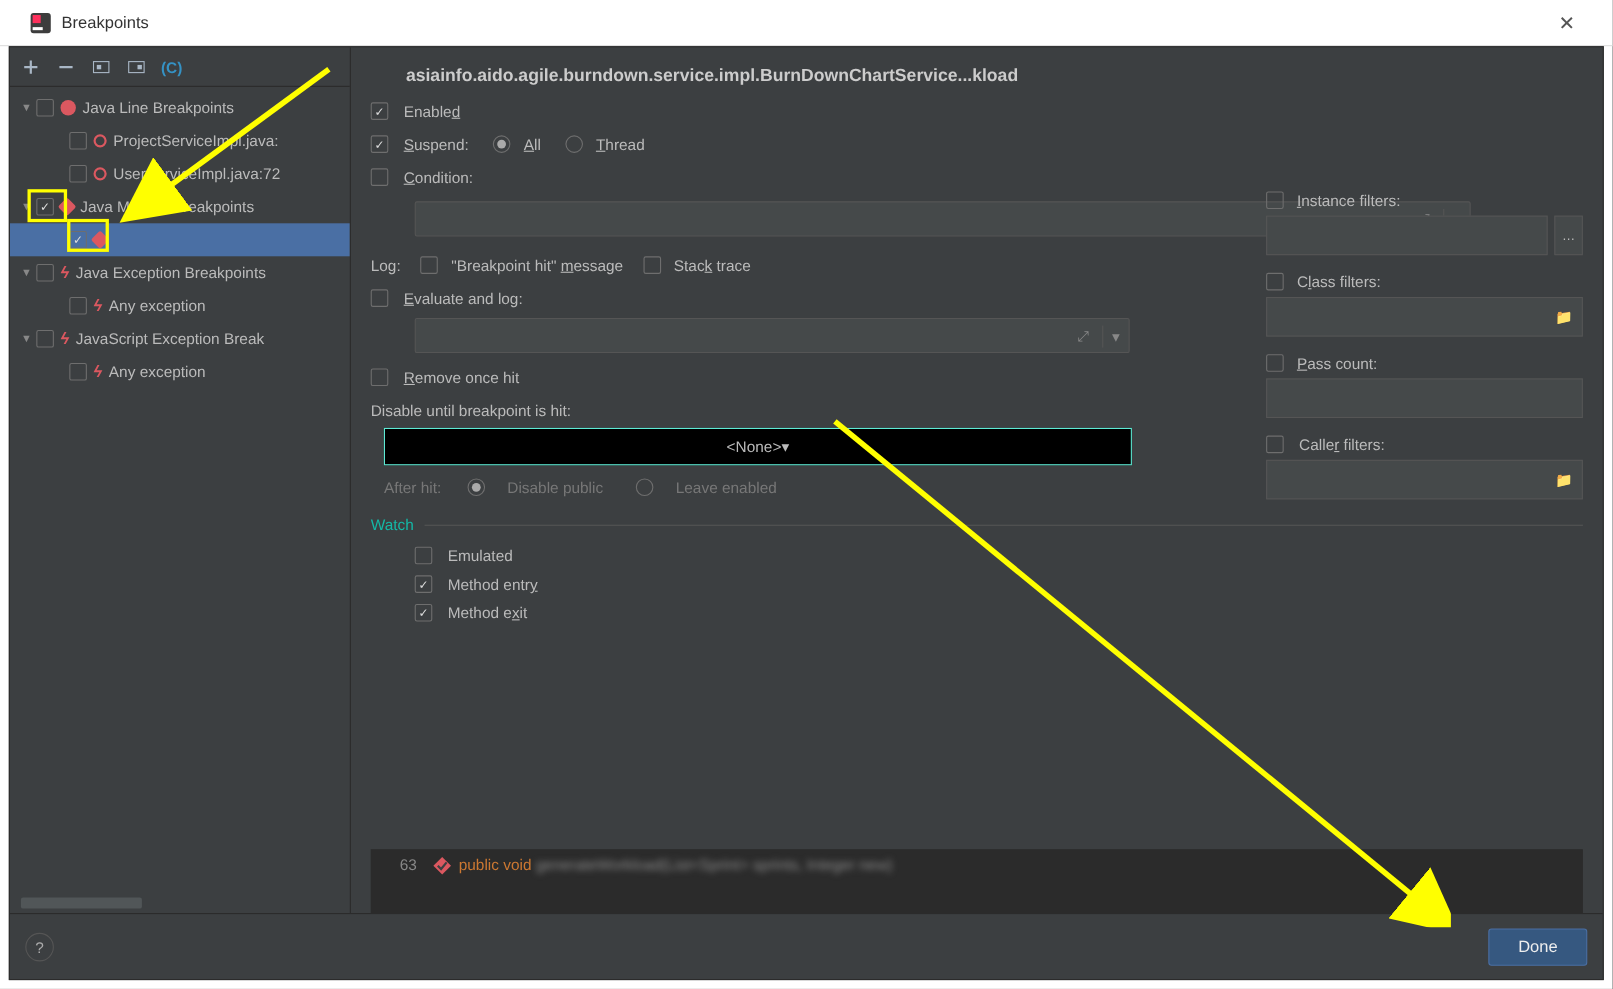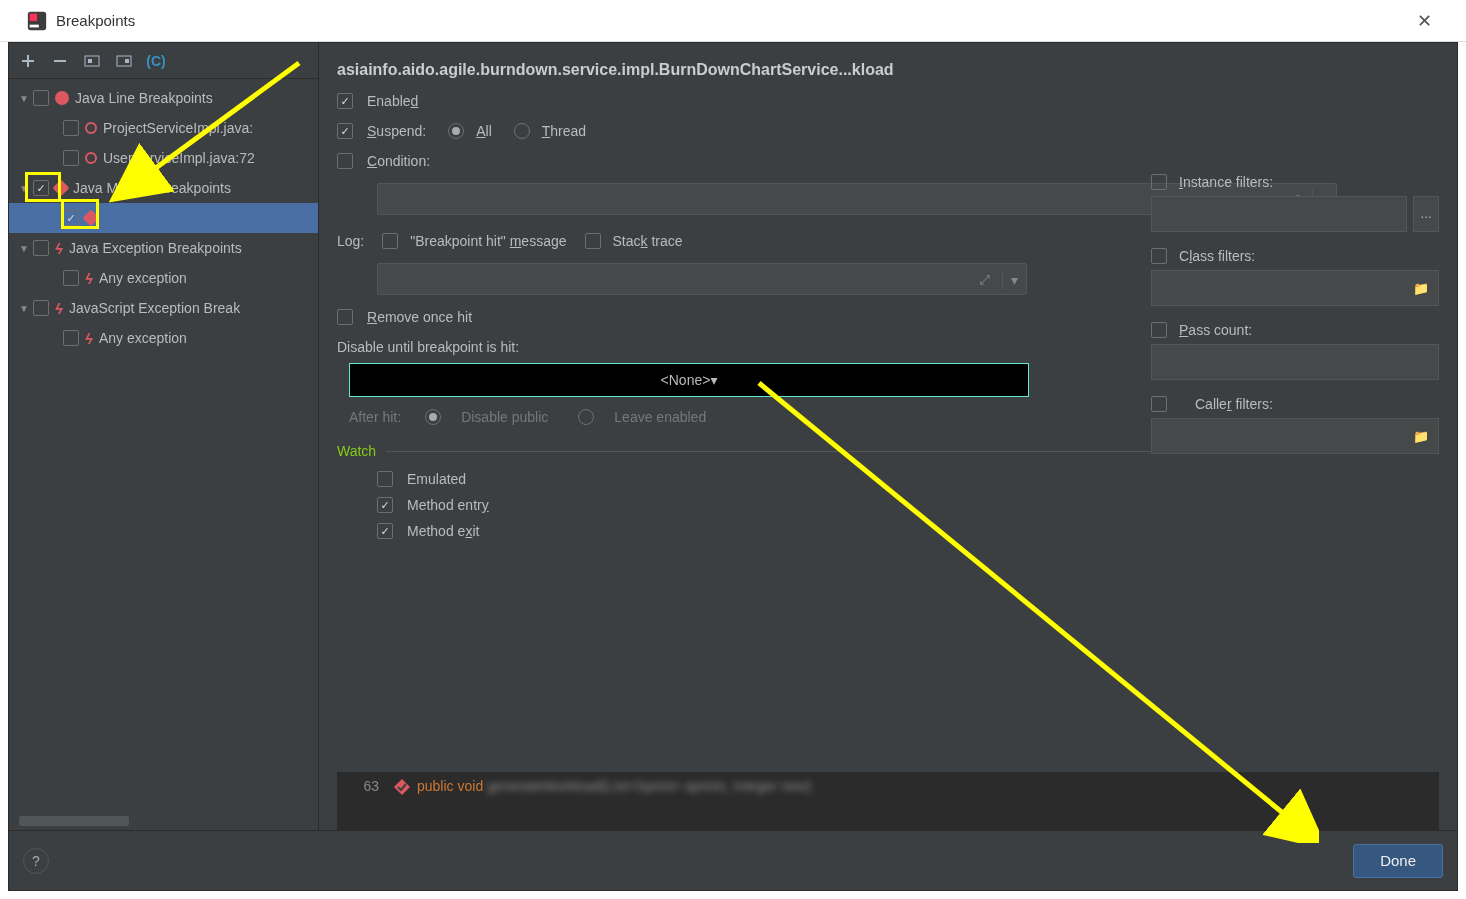--- a/index.html
+++ b/index.html
@@ -19,36 +19,36 @@
 .arrow { width: 10px; margin: 0 4px; color: #888; font-size: 10px; }
 .cb { width: 16px; height: 16px; border: 1px solid #6e6e6e; border-radius: 2px; margin-right: 6px; display: inline-flex; align-items: center; justify-content: center; font-size: 11px; color: #ddd; }
 .cb.checked::after { content: "✓"; }
 .bp-icon { width: 14px; height: 14px; border-radius: 50%; margin-right: 6px; }
 .bp-red { background: #db5860; }
 .bp-ring { border: 2px solid #db5860; background: transparent; width: 12px; height: 12px; }
 .bp-dia { width: 12px; height: 12px; transform: rotate(45deg); background: #db5860; border-radius: 2px; }
 .bp-lt { color: #db5860; font-weight: bold; margin-right: 6px; font-style: italic; font-size: 15px; }
 .highlight-box { border: 3px solid #ffff00; position: absolute; pointer-events: none; }
 .right { flex: 1; padding: 18px 18px 0 18px; overflow: hidden; position: relative; }
-.hdr { font-size: 16px; color: #ccc; margin-bottom: 14px; font-weight: bold; }
+.hdr { font-size: 16px; color: #ccc; margin-bottom: 14px; font-weight: bold; margin-left: 32px; }
 .opt-row { display: flex; align-items: center; margin-bottom: 14px; gap: 8px; }
 .opt-row.small { margin-bottom: 10px; }
 .u { text-decoration: underline; }
 .radio { width: 16px; height: 16px; border: 1px solid #6e6e6e; border-radius: 50%; display: inline-flex; align-items: center; justify-content: center; margin-left: 14px; margin-right: 4px; }
 .radio.on::after { content: ""; width: 8px; height: 8px; background: #aaa; border-radius: 50%; }
 .input-line { height: 32px; border: 1px solid #555; background: #45494a; border-radius: 2px; position: relative; }
 .expand-ico { position: absolute; right: 36px; top: 8px; color: #888; font-size: 13px; }
 .dd-arrow { position: absolute; right: 8px; top: 6px; color: #888; border-left: 1px solid #555; padding-left: 8px; height: 20px; display: flex; align-items: center; }
 .log-row { display: flex; align-items: center; gap: 18px; margin-bottom: 14px; }
 .side-filters { position: absolute; right: 18px; top: 90px; width: 288px; margin-top: 41px; }
 .filter-block { margin-bottom: 16px; }
 .filter-input { height: 36px; border: 1px solid #555; background: #45494a; margin-top: 6px; position: relative; }
 .browse-btn { width: 26px; height: 36px; border: 1px solid #555; background: #45494a; display: inline-flex; align-items: center; justify-content: center; font-size: 12px; }
 .folder-ico { position: absolute; right: 8px; top: 10px; color: #888; font-size: 13px; }
-.section-label { color: #84cc16; margin: 18px 0 12px 0; display: flex; align-items: center; gap: 10px; }
+.section-label { color: #14b8a6; margin: 18px 0 12px 0; display: flex; align-items: center; gap: 10px; }
 .section-label .line { flex: 1; height: 1px; background: #555; }
 .select { height: 34px; border: 1px solid #5eead4; background: #000000; padding: 0 10px; display: flex; align-items: center; justify-content: center; }
 .disabled { color: #777; gap: 16px; }
 .code-preview { position: absolute; left: 18px; right: 18px; bottom: 0; height: 58px; background: #2b2b2b; display: flex; align-items: flex-start; padding-top: 6px; font-family: "Consolas", monospace; overflow: hidden; }
 .gutter { width: 50px; text-align: right; color: #888; padding-right: 8px; }
 .bp-gutter { width: 30px; display: flex; justify-content: center; }
 .code-text { color: #a9b7c6; }
 .kw { color: #cc7832; margin-top: 48px; }
 .bottom-bar { position: absolute; left: 0; right: 0; bottom: 0; height: 60px; border-top: 1px solid #2b2b2b; display: flex; align-items: center; padding: 0 14px; }
 .help-btn { width: 26px; height: 26px; border: 1px solid #555; border-radius: 50%; display: flex; align-items: center; justify-content: center; color: #aaa; }
@@ -187,20 +187,24 @@
         <span style="display:flex;align-items:center;gap:6px">
           <span class="cb"></span>
           <span>"Breakpoint hit" <span class="u">m</span>essage</span>
         </span>
         <span style="display:flex;align-items:center;gap:6px">
           <span class="cb"></span>
           <span>Stac<span class="u">k</span> trace</span>
         </span>
       </div>
 
+      <div class="opt-row small">
+        <span class="cb"></span>
+        <span><span class="u">E</span>valuate and log:</span>
+      </div>
       <div class="input-line" style="margin-left:40px; width:650px">
         <span class="expand-ico">⤢</span>
         <span class="dd-arrow">▾</span>
       </div>
 
       <div class="opt-row" style="margin-top:14px">
         <span class="cb"></span>
         <span><span class="u">R</span>emove once hit</span>
       </div>
 
@@ -238,21 +242,21 @@
             </div>
         </div>
         <div class="filter-block">
           <div style="display:flex;align-items:center;gap:6px">
             <span class="cb"></span>
             <span><span class="u">P</span>ass count:</span>
           </div>
           <div class="filter-input"></div>
         </div>
         <div class="filter-block">
-          <div style="display:flex;align-items:flex-start;gap:22px">
+          <div style="display:flex;align-items:flex-start;gap:8px">
             <span class="cb"></span>
             <span>Calle<span class="u">r</span> filters:</span>
           </div>
           <div class="filter-input">
               <span class="folder-ico">📁</span>
             </div>
         </div>
       </div>
 
       <div class="section-label">

